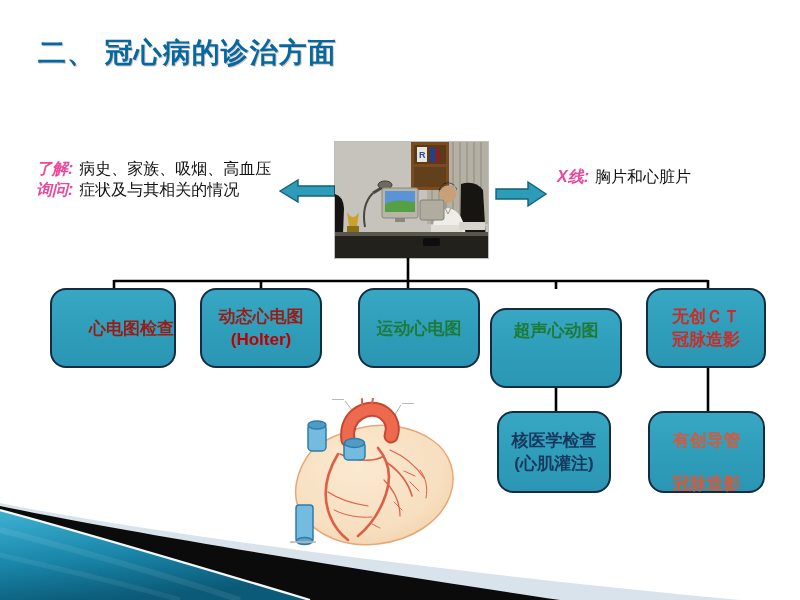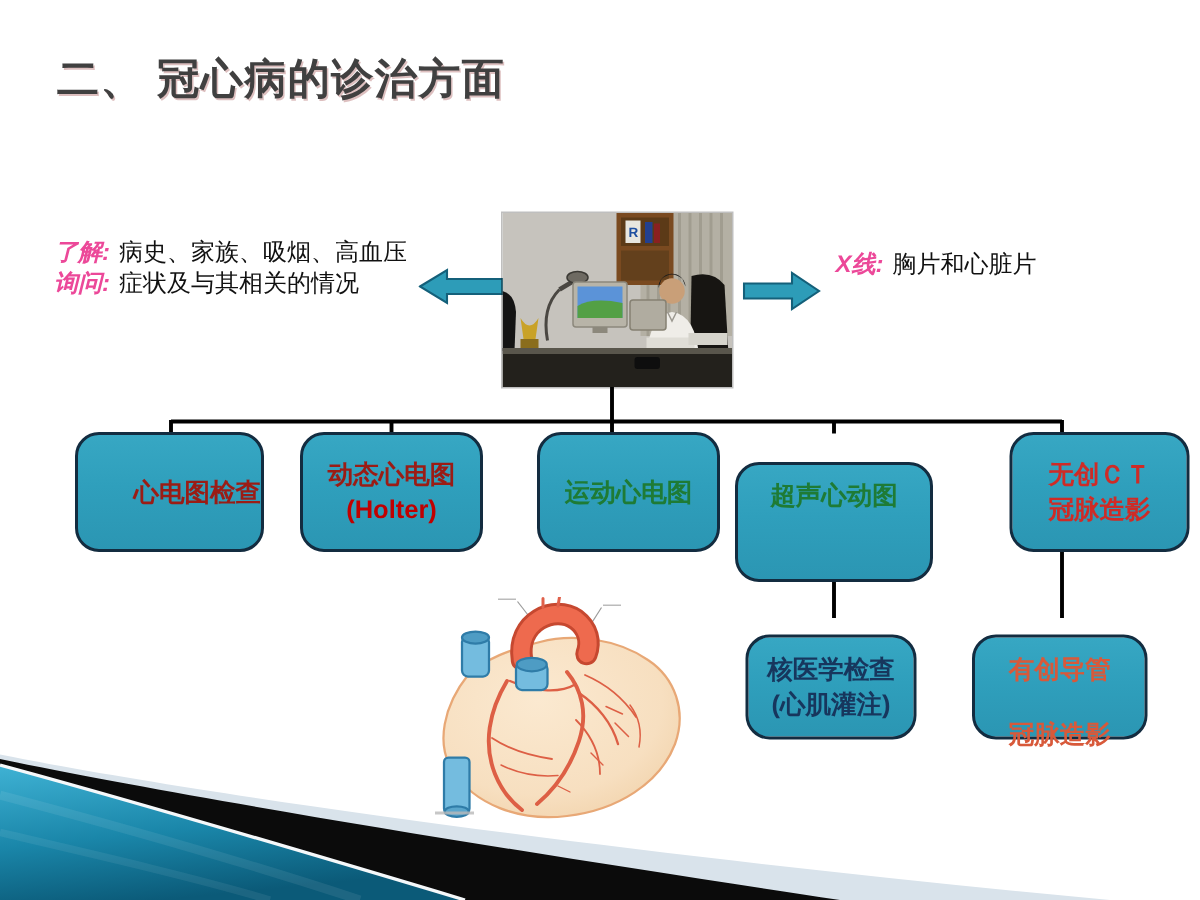--- a/index.html
+++ b/index.html
@@ -4,21 +4,21 @@
 <style>
   html,body{margin:0;padding:0;background:#fff;}
   .slide{
     position:relative;width:800px;height:600px;background:#ffffff;overflow:hidden;
     font-family:"Liberation Sans","DejaVu Sans",sans-serif;
   }
   
   .title{
     position:absolute;left:38px;top:34px;
     font-size:28px;font-weight:700;letter-spacing:1px;
-    color:#404040;text-shadow:1px 1px 0 rgba(120,0,0,.25);
+    color:#0369a1;text-shadow:1px 1px 0 rgba(120,0,0,.25);
     white-space:nowrap;
   }
   
   .note{position:absolute;font-size:16px;color:#111;line-height:21px;white-space:nowrap;}
   .note-label{color:#ec4899;font-weight:700;font-style:italic;margin-right:6px;}
   .left-note{left:36px;top:158px;}
   .right-note{left:557px;top:166px;}
   .right-note .note-line{margin-bottom:14px;}
   .indent{padding-left:41px;}
   
@@ -32,26 +32,26 @@
   .connectors{position:absolute;left:0;top:0;pointer-events:none;}
   
   .dbox{
     position:absolute;box-sizing:border-box;
     background:linear-gradient(180deg,#37a7c3 0%,#2f9fbc 45%,#2b96b3 100%);
     border:2px solid #132c40;border-radius:16px;
     display:flex;flex-direction:column;align-items:center;justify-content:center;
     font-weight:700;font-size:17px;line-height:23px;text-align:center;
   }
   .row1{top:288px;height:80px;}
-  .row2{top:423px;height:70px;text-align:right;}
+  .row2{top:411px;height:82px;text-align:right;}
   .b1{left:50px;width:126px;align-items:flex-end;}
   .b2{left:200px;width:122px;}
   .b3{left:358px;width:122px;}
   .b4{left:490px;width:132px;justify-content:flex-start;padding-top:9px;margin-top:20px;}
-  .b5{left:646px;width:120px;margin-left:27px;}
+  .b5{left:646px;width:120px;}
   .b6{left:497px;width:114px;}
   .b7{left:648px;width:117px;}
   .c-darkred{color:#9b1c15;}
   .c-brightred{color:#c00000;}
   .c-green{color:#1e7b35;}
   .c-red{color:#cf2b26;}
   .c-navy{color:#17365d;}
   .c-orange{color:#d8593a;margin-top:20px;}
   
   .swoosh{position:absolute;left:0;bottom:0;}

